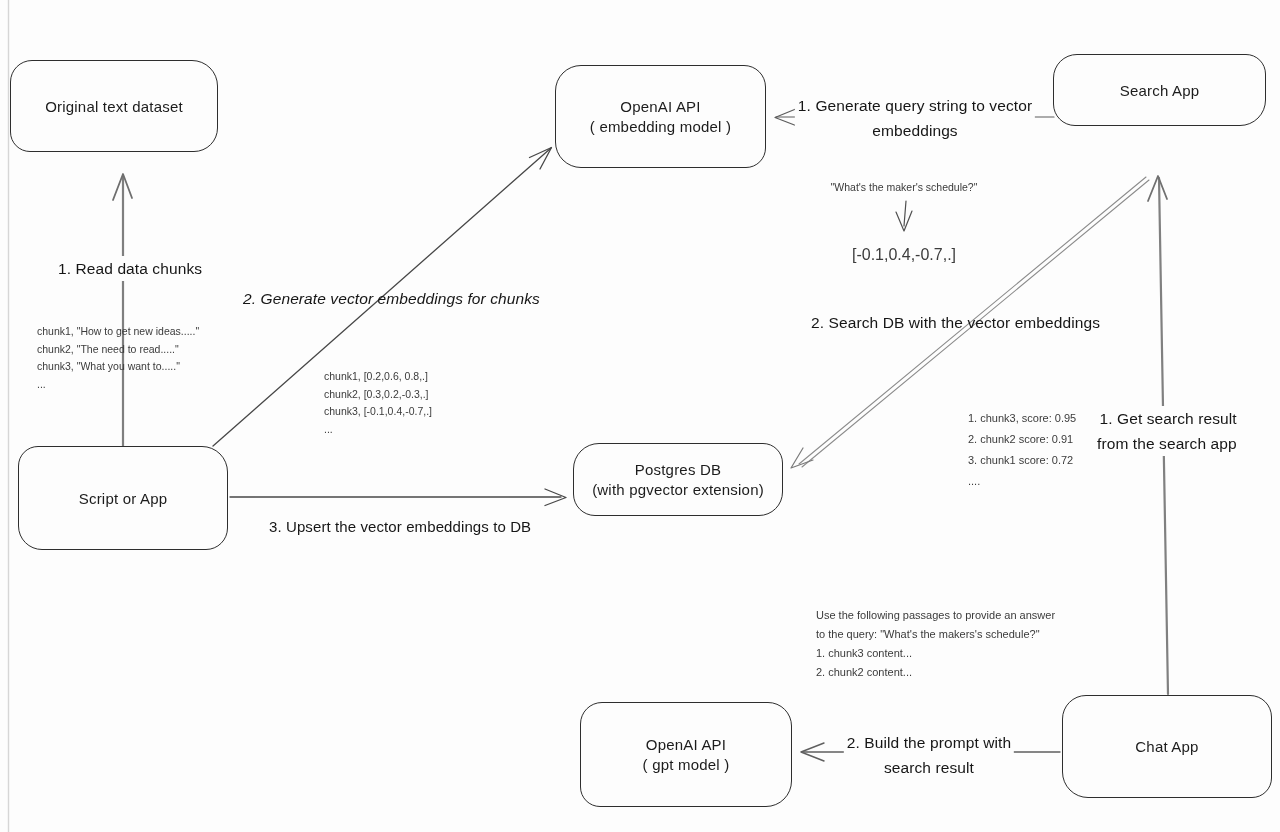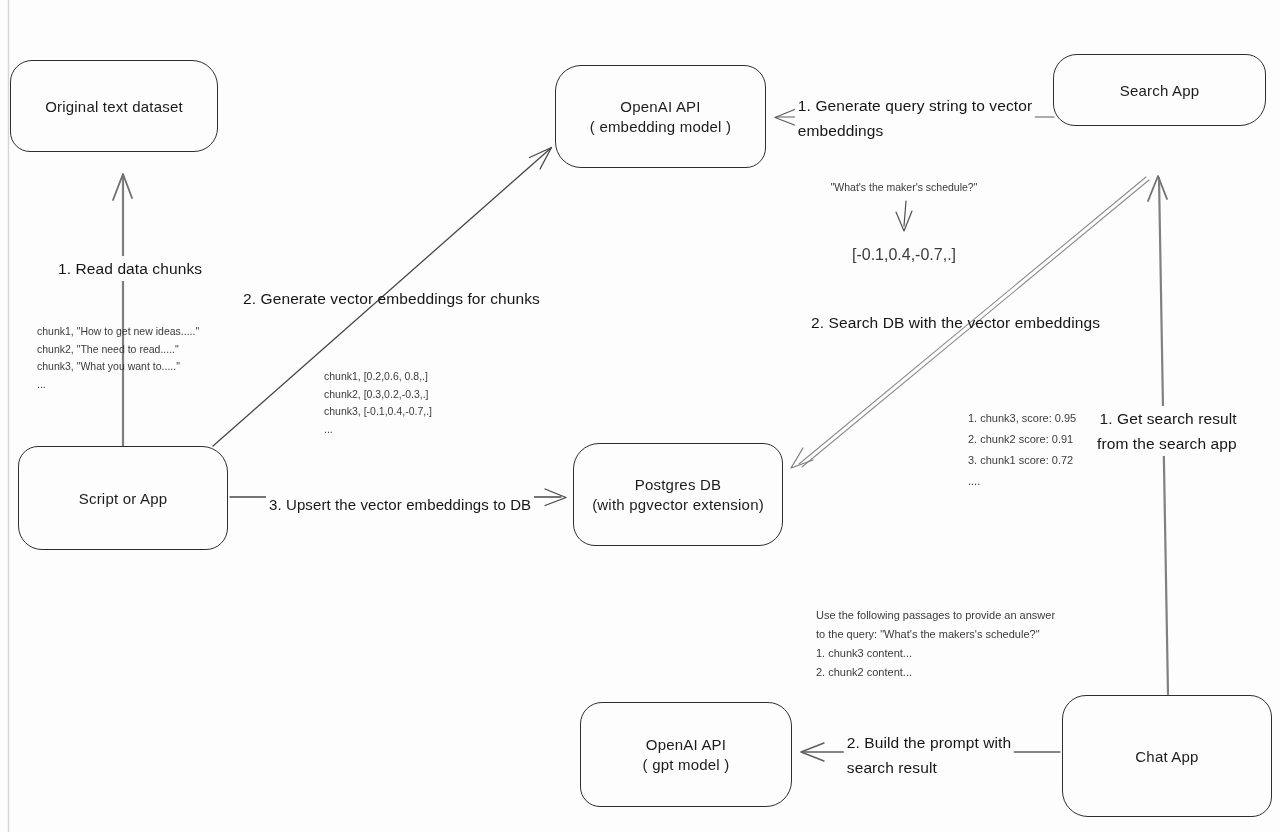--- a/index.html
+++ b/index.html
@@ -13,21 +13,21 @@
     border-radius:22px 26px 24px 20px;
     display:flex;flex-direction:column;align-items:center;justify-content:center;
     gap:3px;box-sizing:border-box;
   }
   .node span{font-size:15px;letter-spacing:.2px;color:#1c1c1c;white-space:nowrap;}
   .edge-label{
     position:absolute;font-size:15.5px;color:#161616;white-space:nowrap;
     letter-spacing:.1px;line-height:25px;
   }
   .bg-white{background:#fdfdfd;padding:0 3px;text-align:right;}
-  .centered{transform:translateX(-50%);text-align:left;}
+  .centered{transform:translateX(-50%);text-align:center;}
   .annot{position:absolute;color:#3b3b3b;white-space:nowrap;}
   .annot div{line-height:17.5px;font-size:10.5px;}
   .annot.wide div{line-height:19px;font-size:11px;}
   .annot.scores div{line-height:21px;font-size:11px;margin-left:44px;}
 </style>
 </head>
 <body>
 
 <div class="canvas">
 
@@ -87,39 +87,39 @@
   </div>
 
   <div class="node" style="left:1053px;top:54px;width:213px;height:72px;border-radius:24px 20px 26px 22px;">
     <span>Search App</span>
   </div>
 
   <div class="node" style="left:18px;top:446px;width:210px;height:104px;border-radius:20px 26px 22px 24px;">
     <span>Script or App</span>
   </div>
 
-  <div class="node" style="left:573px;top:443px;width:210px;height:103px;border-radius:26px 20px 24px 22px;">
+  <div class="node" style="left:573px;top:443px;width:210px;height:73px;border-radius:26px 20px 24px 22px;">
     <span>Postgres DB</span>
     <span>(with pgvector extension)</span>
   </div>
 
   <div class="node" style="left:580px;top:702px;width:212px;height:105px;border-radius:22px 24px 26px 20px;">
     <span>OpenAI API</span>
     <span>( gpt model )</span>
   </div>
 
-  <div class="node" style="left:1062px;top:695px;width:210px;height:122px;border-radius:24px 22px 20px 26px;">
+  <div class="node" style="left:1062px;top:695px;width:210px;height:103px;border-radius:24px 22px 20px 26px;">
     <span>Chat App</span>
   </div>
 
   <div class="edge-label bg-white" style="left:55px;top:256px;">1. Read data chunks</div>
 
-  <div class="edge-label" style="left:243px;top:286px;">2. Generate vector embeddings for chunks</div>
+  <div class="edge-label" style="left:243px;top:286px;font-style:italic;">2. Generate vector embeddings for chunks</div>
 
-  <div class="edge-label bg-white" style="left:266px;top:492px;font-size:15px;">3. Upsert the vector embeddings  to DB</div>
+  <div class="edge-label bg-white" style="left:266px;top:514px;font-size:15px;">3. Upsert the vector embeddings  to DB</div>
 
   <div class="edge-label bg-white centered" style="left:915px;top:93px;">
     <div>1. Generate query string to vector</div>
     <div>embeddings</div>
   </div>
 
   <div class="edge-label" style="left:811px;top:310px;">2. Search DB with the vector embeddings</div>
 
   <div class="edge-label bg-white" style="left:1094px;top:406px;">
     <div>1. Get search result</div>

